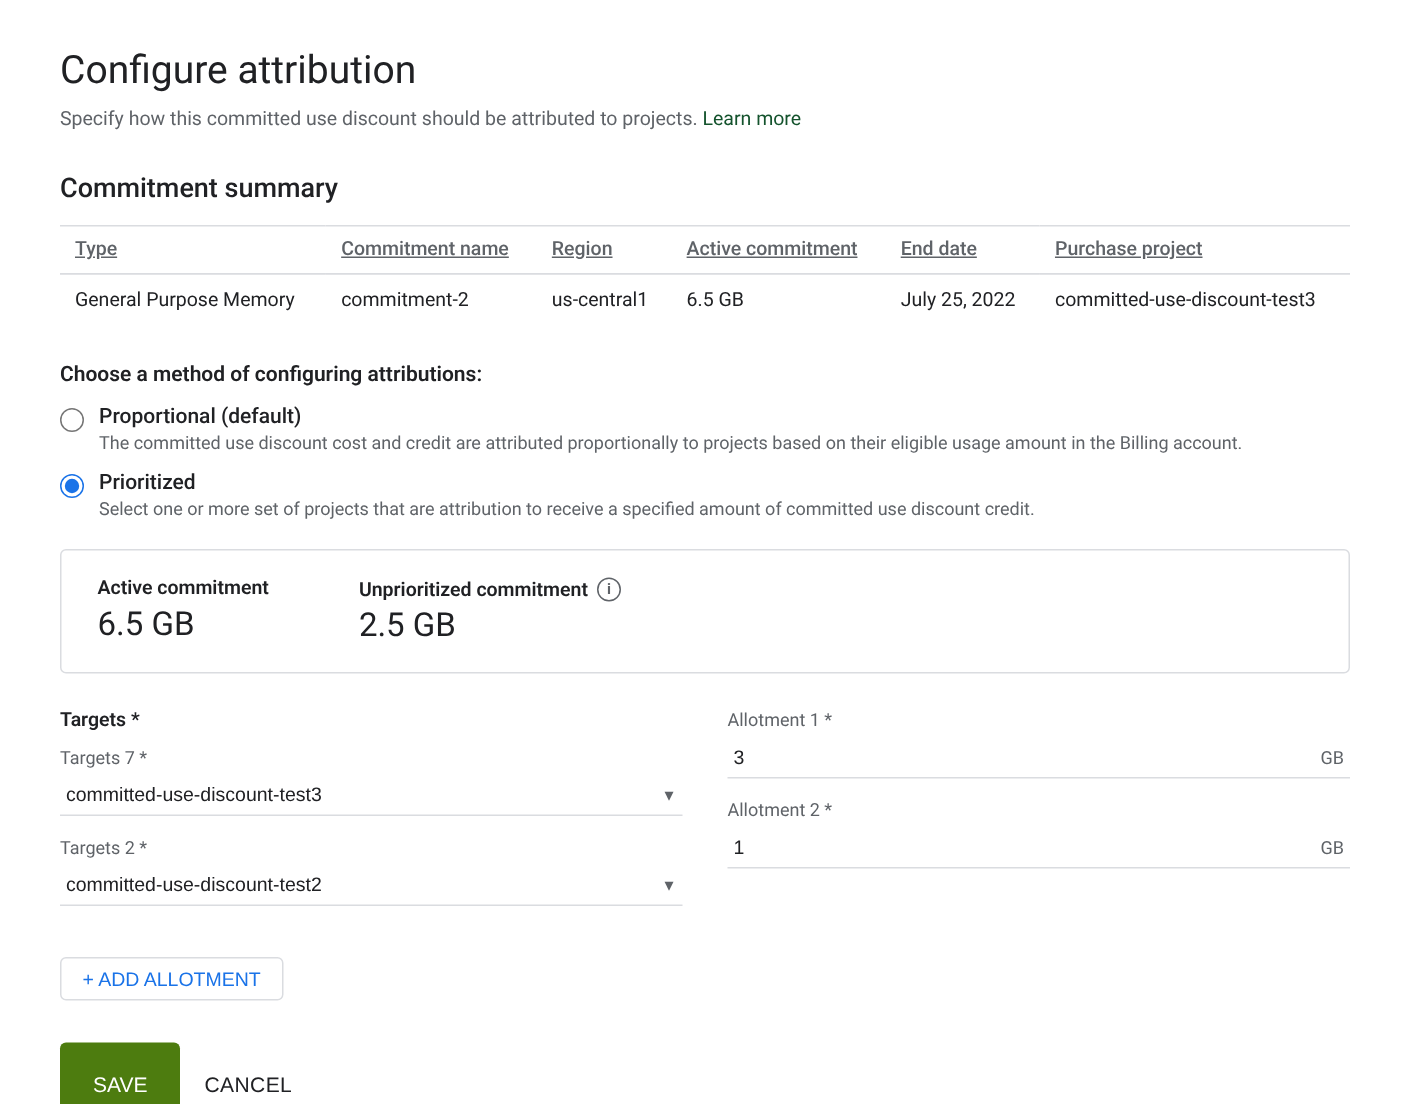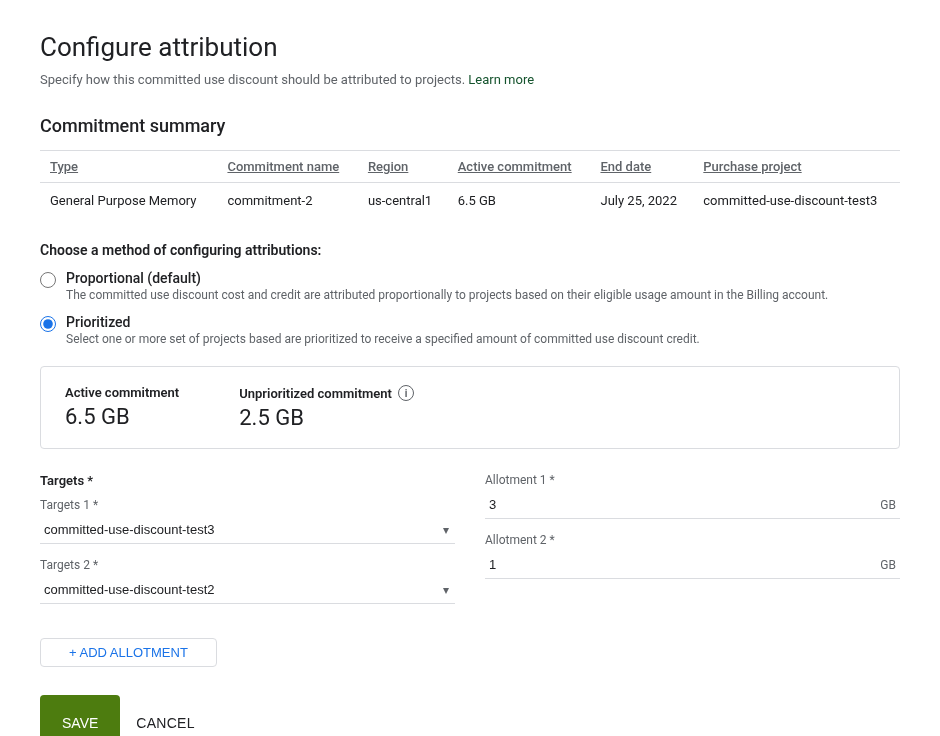--- a/index.html
+++ b/index.html
@@ -185,21 +185,21 @@
     .allotment-unit {
       font-size: 12px;
       color: #5f6368;
       padding-right: 4px;
     }
     
     .add-allotment-btn {
       display: inline-flex;
       align-items: center;
       gap: 6px;
-      padding: 6px 28px;
+      padding: 6px 14px;
       border: 1px solid #dadce0;
       border-radius: 4px;
       background: #fff;
       font-size: 13px;
       color: #1a73e8;
       font-weight: 500;
       cursor: pointer;
       margin-bottom: 28px;
     }
     
@@ -279,21 +279,21 @@
     <div>
       <div class="radio-label">Proportional (default)</div>
       <div class="radio-desc">The committed use discount cost and credit are attributed proportionally to projects based on their eligible usage amount in the Billing account.</div>
     </div>
   </div>
 
   <div class="radio-option">
     <input type="radio" name="attribution" id="prioritized" checked="" style="">
     <div>
       <div class="radio-label">Prioritized</div>
-      <div class="radio-desc">Select one or more set of projects based are prioritized to receive a specified amount of committed use discount credit.</div>
+      <div class="radio-desc">Select one or more set of projects that are attribution to receive a specified amount of committed use discount credit.</div>
     </div>
   </div>
 </div>
 
 
 <div class="commitment-box">
   <div>
     <div class="commitment-item-label">Active commitment</div>
     <div class="commitment-value">6.5 GB</div>
   </div>
@@ -306,21 +306,21 @@
   </div>
 </div>
 
 
 <div class="targets-section">
 
   <div class="targets-col">
     <div class="col-header">Targets *</div>
 
     <div class="field-group">
-      <div class="field-label">Targets 1 *</div>
+      <div class="field-label">Targets 7 *</div>
       <div class="select-wrapper">
         <select>
           <option>committed-use-discount-test3</option>
           <option>committed-use-discount-test2</option>
           <option>committed-use-discount-test1</option>
         </select>
       </div>
     </div>
 
     <div class="field-group">

